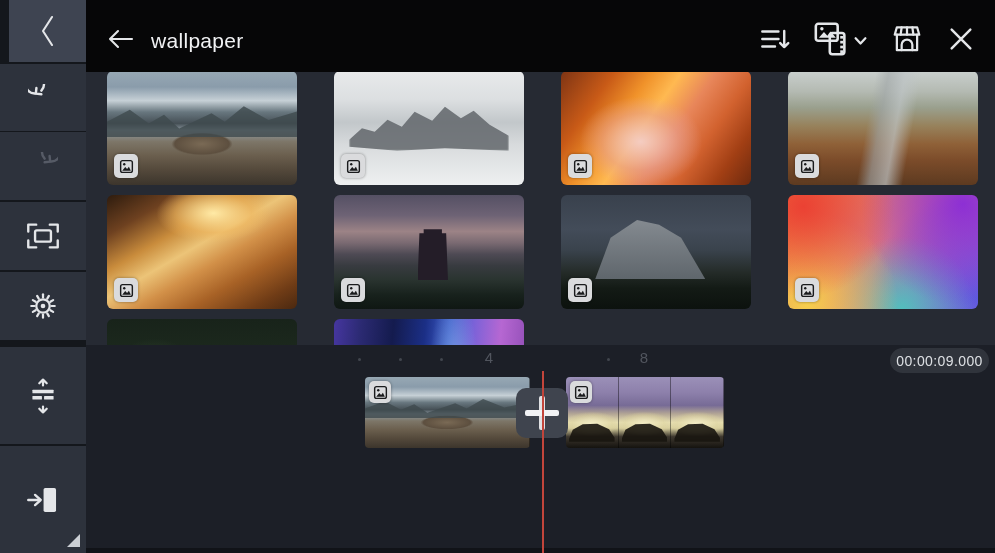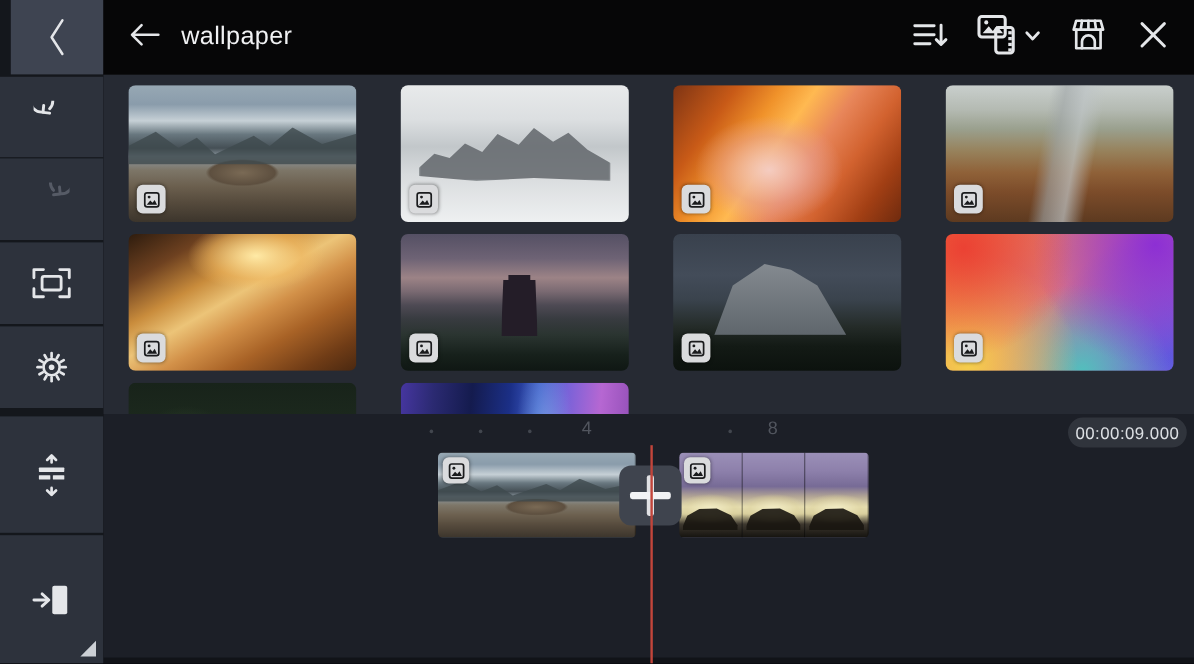--- a/index.html
+++ b/index.html
@@ -16,21 +16,21 @@
   .cell-redo   { top:132px; height:68px; }
   .cell-capture{ top:202px; height:68px; }
   .cell-gear   { top:272px; height:68px; }
   .cell-expand { top:347px; height:97px; }
   .cell-export { top:446px; height:107px; }
   .side-cell svg { display:block; }
   .corner-tri { position:absolute; right:6px; bottom:6px; width:0; height:0;
                 border-left:13px solid transparent; border-bottom:13px solid #ccd0d5; }
 
   
-  .header { position:absolute; left:86px; top:0; width:909px; height:62px; background:#060607; z-index:5;
+  .header { position:absolute; left:86px; top:10px; width:909px; height:62px; background:#060607; z-index:5;
             display:flex; align-items:center; }
   .hdr-back { margin-left:20px; cursor:pointer; display:flex; }
   .hdr-title { margin-left:15px; color:#f0f1f3; font-size:21px; letter-spacing:.3px; }
   .hdr-actions { position:absolute; right:20px; top:0; height:62px; display:flex; align-items:center; gap:24px; }
   .hdr-btn { display:flex; align-items:center; gap:6px; cursor:pointer; }
 
   
   .grid-area { position:absolute; left:86px; top:62px; width:909px; height:283px;
                background:#262a33; overflow:hidden; z-index:1;
                padding:9px 0 0 21px; display:grid;

